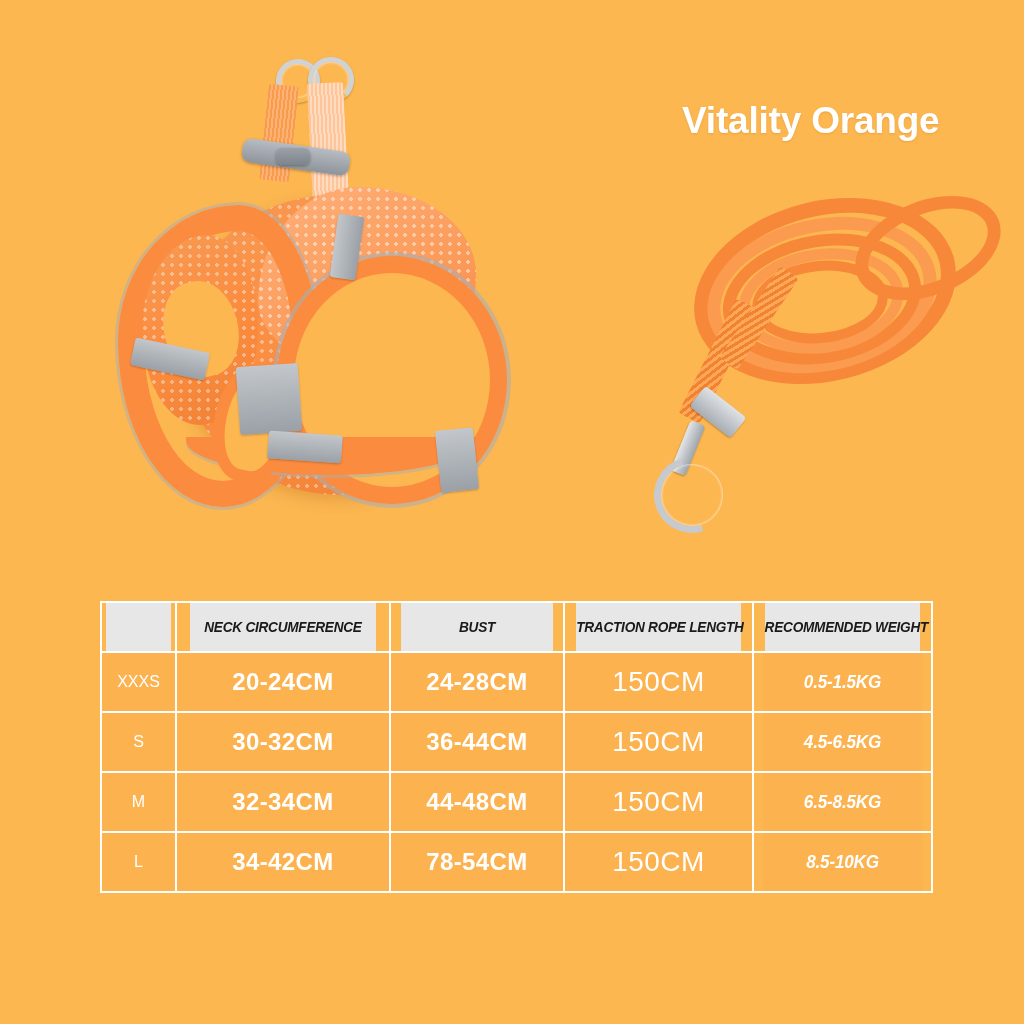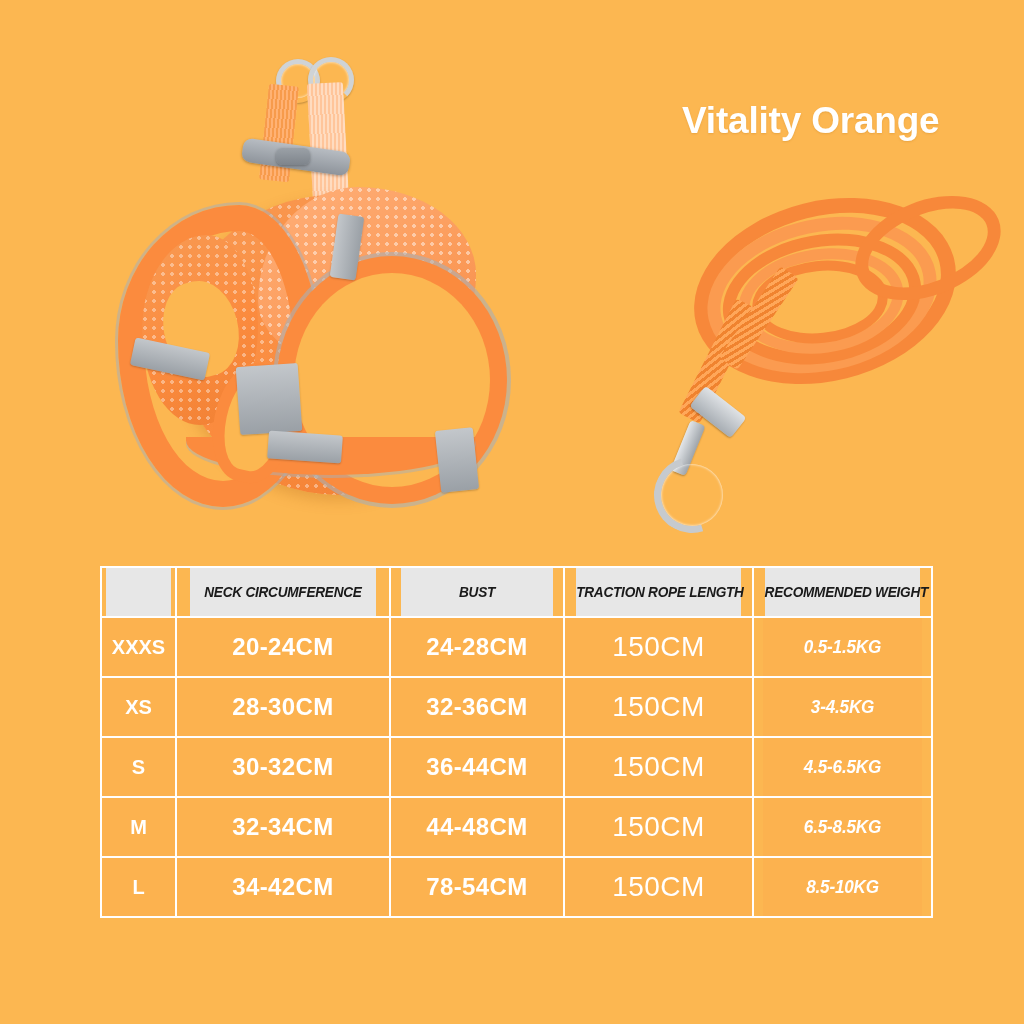--- a/index.html
+++ b/index.html
@@ -78,37 +78,37 @@
     border-top-color:transparent;border-right-color:transparent;
     box-shadow:inset 0 0 3px #fff;
   }
   .hook-body{
     position:absolute;background:linear-gradient(180deg,#dfe2e5,#a7adb3);
     border-radius:4px;box-shadow:0 1px 2px rgba(0,0,0,.3);
   }
 
   
   .table{
-    position:absolute;left:100px;top:566px;width:821px;
+    position:absolute;left:100px;top:601px;width:821px;
     border-collapse:collapse;table-layout:fixed;padding-left:40px;
   }
   .table th,.table td{
     border:2px solid #ffffff;
     padding:0;text-align:center;vertical-align:middle;
   }
   .table thead th{
     background:#e7e7e7;color:#1a1a1a;height:48px;
     font-size:15.5px;font-weight:bold;font-style:italic;
     transform:scaleX(.88);letter-spacing:-0.3px;white-space:nowrap;
   }
   .table thead th.blank{background:#e7e7e7;}
   .table tbody td{
     background:#fcb24f;height:58px;color:#ffffff;
   }
-  .c-size{width:73px;font-size:20px;font-weight:700;}
+  .c-size{width:73px;font-size:16px;font-weight:400;}
   .c-neck{width:212px;font-size:24px;font-weight:600;letter-spacing:.4px;}
   .c-bust{width:172px;font-size:24px;font-weight:600;letter-spacing:.4px;}
   .c-rope{width:187px;font-size:28px;font-weight:400;color:#fff6e8;letter-spacing:.4px;}
   .c-weight{width:177px;font-size:19px;font-weight:bold;font-style:italic;
             transform:scaleX(.9);letter-spacing:-.2px;}
 </style>
 </head>
 <body>
 
 <div id="stage">
@@ -194,27 +194,20 @@
     </thead>
     <tbody>
       <tr>
         <td class="c-size">XXXS</td>
         <td class="c-neck">20-24CM</td>
         <td class="c-bust">24-28CM</td>
         <td class="c-rope">150CM</td>
         <td class="c-weight">0.5-1.5KG</td>
       </tr>
       <tr>
-        <td class="c-size">XS</td>
-        <td class="c-neck">28-30CM</td>
-        <td class="c-bust">32-36CM</td>
-        <td class="c-rope">150CM</td>
-        <td class="c-weight">3-4.5KG</td>
-      </tr>
-      <tr>
         <td class="c-size">S</td>
         <td class="c-neck">30-32CM</td>
         <td class="c-bust">36-44CM</td>
         <td class="c-rope">150CM</td>
         <td class="c-weight">4.5-6.5KG</td>
       </tr>
       <tr>
         <td class="c-size">M</td>
         <td class="c-neck">32-34CM</td>
         <td class="c-bust">44-48CM</td>

